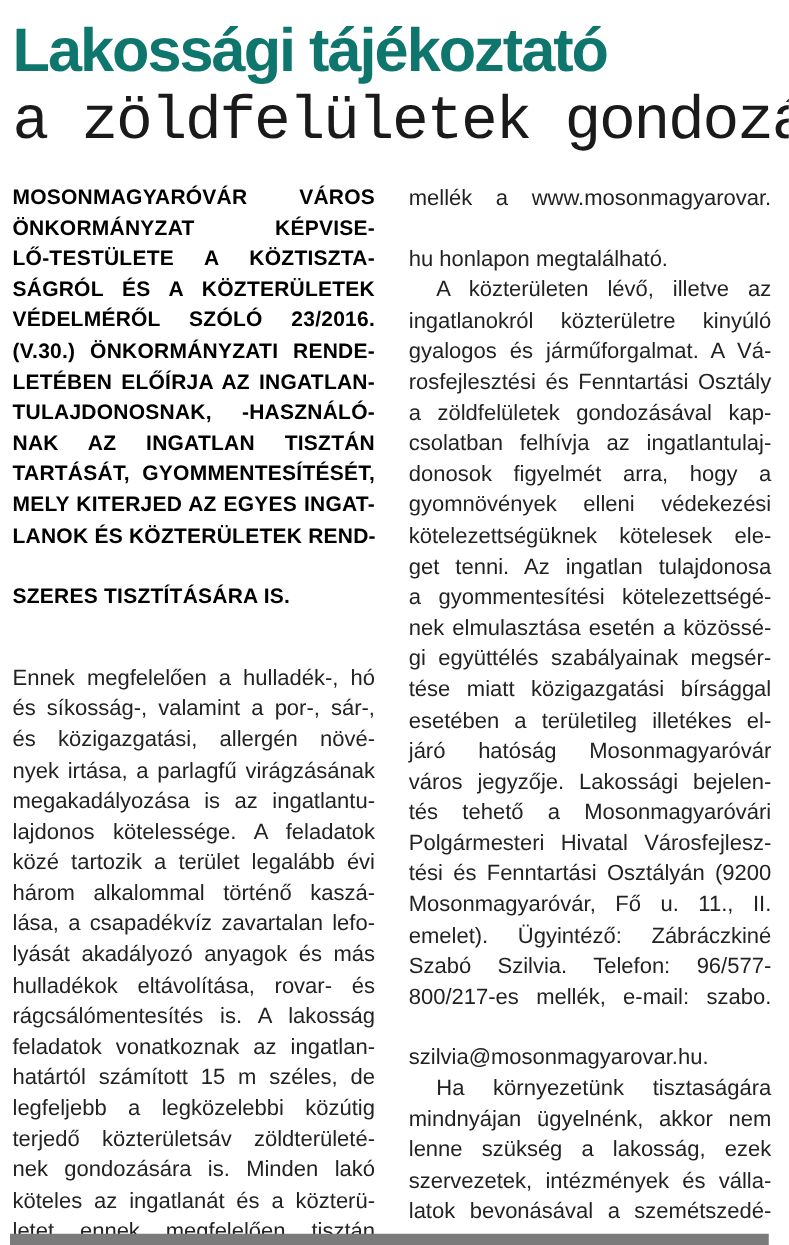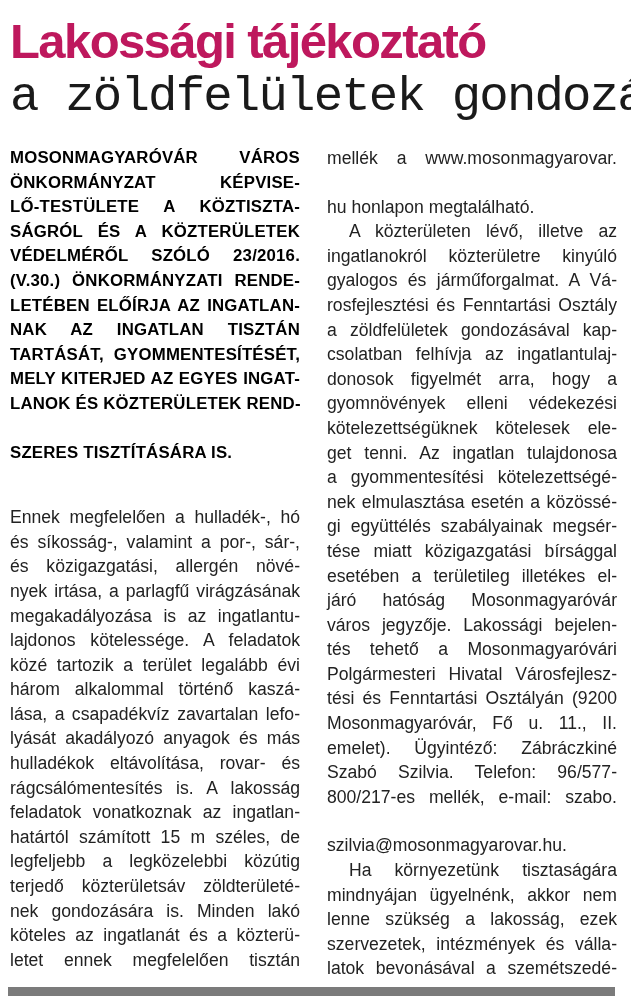--- a/index.html
+++ b/index.html
@@ -1,20 +1,20 @@
 <!DOCTYPE html>
 <html><head>
 <meta charset="utf-8">
 <style>
   html, body { margin: 0; padding: 0; background: #ffffff; }
   body { width: 631px; height: 996px; position: relative; overflow: hidden; color: #1c1c1c; }
   .title1 {
     position: absolute; left: 10px; top: 12px;
     font-family: "Liberation Sans", sans-serif; font-weight: bold;
-    font-size: 49px; line-height: 58px; letter-spacing: -1.6px; color: #be185d;
+    font-size: 49px; line-height: 58px; letter-spacing: -1.6px; color: #0f766e;
     white-space: nowrap;
   }
   .title2 {
     position: absolute; left: 10px; top: 68px;
     font-family: Liberation Mono, monospace; font-weight: normal;
     font-size: 49px; line-height: 58px; letter-spacing: -1.8px; color: #1a1a1a;
     white-space: nowrap;
   }
   .col {
     position: absolute; font-family: "Liberation Sans", sans-serif;
@@ -46,20 +46,21 @@
 
 <div class="col left">
   <div class="lead" id="lead">
       <span class="line">MOSONMAGYARÓVÁR VÁROS</span>
       <span class="line">ÖNKORMÁNYZAT KÉPVISE-</span>
       <span class="line">LŐ-TESTÜLETE A KÖZTISZTA-</span>
       <span class="line">SÁGRÓL ÉS A KÖZTERÜLETEK</span>
       <span class="line">VÉDELMÉRŐL SZÓLÓ 23/2016.</span>
       <span class="line">(V.30.) ÖNKORMÁNYZATI RENDE-</span>
       <span class="line">LETÉBEN ELŐÍRJA AZ INGATLAN-</span>
+      <span class="line">TULAJDONOSNAK, -HASZNÁLÓ-</span>
       <span class="line">NAK AZ INGATLAN TISZTÁN</span>
       <span class="line">TARTÁSÁT, GYOMMENTESÍTÉSÉT,</span>
       <span class="line">MELY KITERJED AZ EGYES INGAT-</span>
       <span class="line">LANOK ÉS KÖZTERÜLETEK REND-</span>
       <span class="line last">SZERES TISZTÍTÁSÁRA IS.</span>
     </div>
   <span class="gap"></span>
   <div id="leftbody">
       <span class="line">Ennek megfelelően a hulladék-, hó</span>
       <span class="line">és síkosság-, valamint a por-, sár-,</span>

